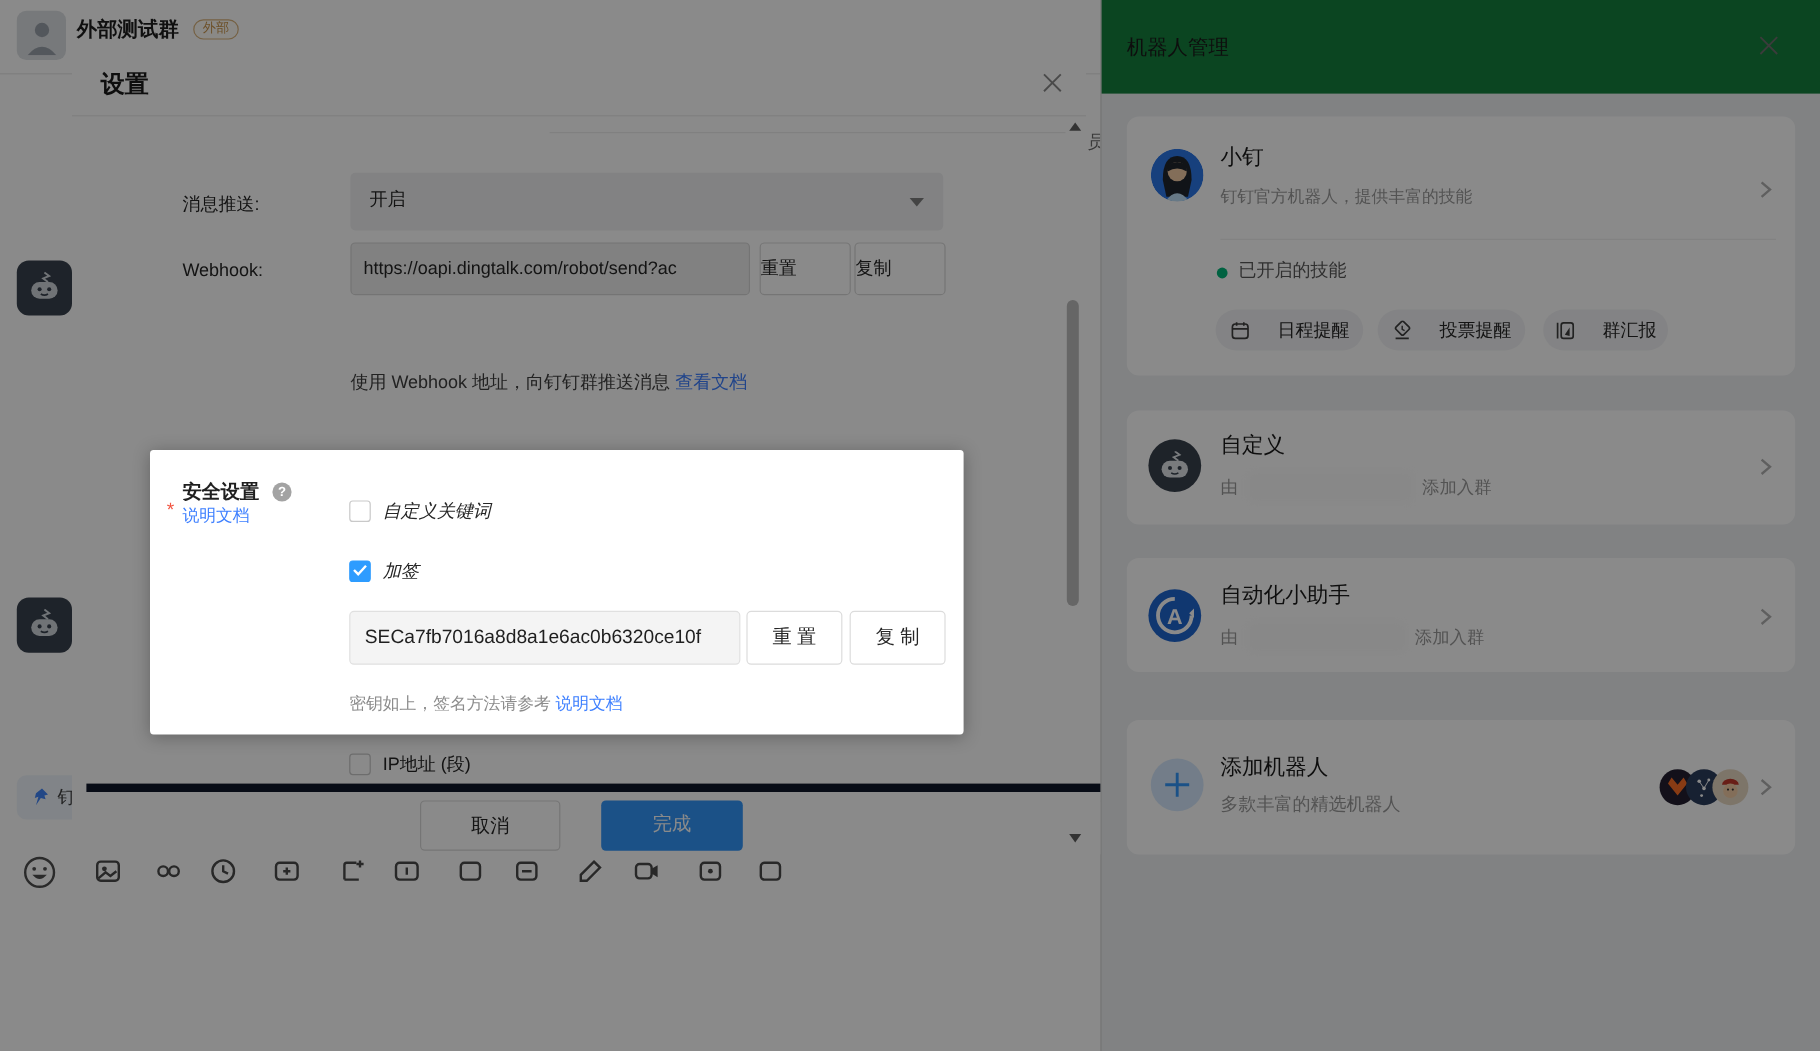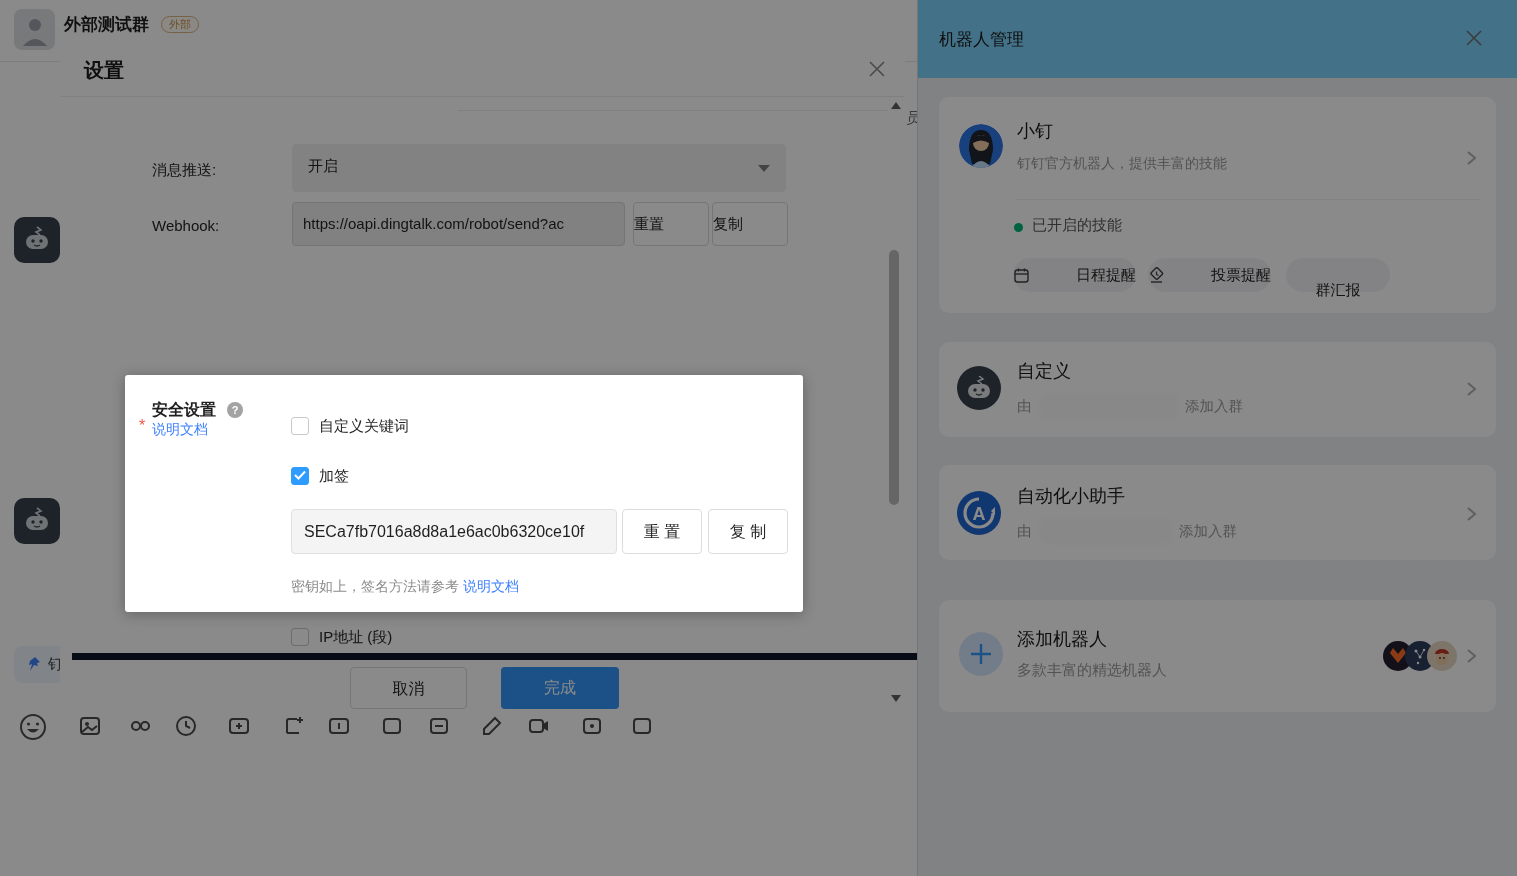--- a/index.html
+++ b/index.html
@@ -48,51 +48,51 @@
   .f-btn { position:absolute; top:7px; height:42px; border-radius:4px; font-size:16px; text-align:center; line-height:42px; cursor:pointer; }
   #btn-cancel { left:278px; width:117px; background:#fff; border:1px solid #d9d9d9; color:#262626; }
   #btn-done { left:410px; width:118px; background:#3296fa; color:#fff;margin-left:19px; }
   .sb-thumb { position:absolute; left:829px; top:210px; width:10px; height:255px; border-radius:5px; background:#bdbdbd; cursor:pointer; }
   .sb-arrow { position:absolute; left:831px; width:0; height:0; border-left:5px solid transparent; border-right:5px solid transparent; cursor:pointer; }
   #sb-up { top:62px; border-bottom:7px solid #5f5f5f; }
   #sb-down { top:655px; border-top:7px solid #5f5f5f; }
 
   
   #panel { position:absolute; left:917px; top:0; width:600px; height:876px; background:#eef0f2; border-left:1px solid #d8d8d8; }
-  .p-header { position:absolute; left:0; top:0; width:600px; height:78px; background:#7dd3fc; }
+  .p-header { position:absolute; left:0; top:0; width:600px; height:78px; background:#15803d; }
   .p-title { position:absolute; left:21px; top:28px; font-size:17px; font-weight:500; color:#1a1a1a; }
   .p-close { position:absolute; left:546px; top:28px; width:20px; height:20px; cursor:pointer; }
   .card { position:absolute; left:21px; width:557px; background:#fff; border-radius:10px; cursor:pointer; }
   #card1 { top:97px; height:216px; } #card2 { top:342px; height:95px; }
   #card3 { top:465px; height:95px; } #card4 { top:600px; height:112px; }
   .c-avatar { position:absolute; width:44px; height:44px; border-radius:50%; overflow:hidden; }
   .c-title { position:absolute; left:78px; font-size:18px; font-weight:500; color:#1a1a1a; }
   .c-desc { position:absolute; left:78px; font-size:14px; color:#9a9a9a; }
   .chev { position:absolute; left:524px; width:16px; height:16px; }
   .c1-div { position:absolute; left:78px; top:102px; width:463px; height:1px; background:#f0f0f0; }
   .c1-dot { position:absolute; left:75px; top:126px; width:9px; height:9px; border-radius:50%; background:#00b578; }
   .c1-skill-t { position:absolute; left:93px; top:119px; font-size:15px; color:#595959; }
-  .pill { position:absolute; top:161px; height:34px; border-radius:17px; background:#f2f3f5; display:flex; align-items:center; justify-content:space-between; gap:23px; font-size:15px; color:#262626; }
-  #pill1 { left:74px; width:123px; } #pill2 { left:209px; width:123px; } #pill3 { left:347px; width:104px;flex-direction:column; }
+  .pill { position:absolute; top:161px; height:34px; border-radius:17px; background:#f2f3f5; display:flex; align-items:center; justify-content:center; gap:23px; font-size:15px; color:#262626; }
+  #pill1 { left:74px; width:123px; } #pill2 { left:209px; width:123px; } #pill3 { left:347px; width:104px; }
   .blur-block { position:absolute; height:24px; border-radius:4px; background:#fbfbfb; filter:blur(3px); }
   .sub-pre { position:absolute; font-size:14.5px; color:#9a9a9a; }
   .mini { position:absolute; width:30px; height:30px; border-radius:50%; }
 
   
   #overlay { position:absolute; left:0; top:0; width:1517px; height:876px; background:rgba(0,0,0,0.46); z-index:50; }
   #spotlight { position:absolute; left:125px; top:375px; width:678px; height:237px; background:#fff; border-radius:3px; box-shadow:0 2px 14px rgba(0,0,0,0.28); z-index:60; }
   .s-label { position:absolute; left:27px; top:25px; font-size:16px; font-weight:600; color:#1f1f1f; }
   .s-help { position:absolute; left:102px; top:27px; width:16px; height:16px; border-radius:50%; background:#a3a3a3; color:#fff; font-size:11px; font-weight:bold; text-align:center; line-height:16px; cursor:pointer; }
   .s-help::after { content:"?"; }
   .s-star { position:absolute; left:14px; top:42px; font-size:16px; color:#f25643; }
   .s-doc { position:absolute; left:27px; top:46px; font-size:14px; }
   #s-cb1 { left:166px; top:42px; }
   #s-cb2 { left:166px; top:92px; border-color:#2e9cff; background:#2e9cff; }
   #s-cb2 svg { display:block; margin:2px auto 0; }
-  .s-cb-label { position:absolute; left:194px; font-size:15px; color:#262626; }
+  .s-cb-label { position:absolute; left:194px; font-size:15px; color:#262626;font-style:italic; }
   #s-cb1-label { top:42px; } #s-cb2-label { top:92px; }
   .s-input { position:absolute; left:166px; top:134px; width:326px; height:45px; background:#f4f4f4; border:1px solid #e0e0e0; border-radius:4px; line-height:43px; padding:0 12px; font-size:16px; color:#1f1f1f; white-space:nowrap; overflow:hidden; }
   .s-btn { position:absolute; top:134px; width:80px; height:45px; background:#fff; border:1px solid #dcdcdc; border-radius:4px; font-size:16px; color:#262626; text-align:center; line-height:43px; cursor:pointer; }
   #s-reset { left:497px; } #s-copy { left:583px; }
   .s-note { position:absolute; left:166px; top:203px; font-size:14px; color:#8c8c8c; }
 </style>
 </head>
 <body>
 
 <div id="chat">
@@ -232,20 +232,21 @@
   <div class="m-select">
     <span class="m-select-val">开启</span>
     <span class="caret-down"></span>
   </div>
 
   <div class="m-label" id="lbl-webhook">Webhook:</div>
   <div class="m-input">https://oapi.dingtalk.com/robot/send?ac</div>
   <div class="m-btn" id="m-btn-reset">重置</div>
   <div class="m-btn" id="m-btn-copy">复制</div>
 
+  <div class="m-usage"><span>使用 Webhook 地址，向钉钉群推送消息 </span><span class="link">查看文档</span></div>
 
   <div class="checkbox" id="ip-cb"></div>
   <div class="ip-label">IP地址 (段)</div>
 
   <div class="m-footer">
     <div class="f-btn" id="btn-cancel">取消</div>
     <div class="f-btn" id="btn-done">完成</div>
   </div>
 
   <div class="sb-arrow" id="sb-up"></div>

